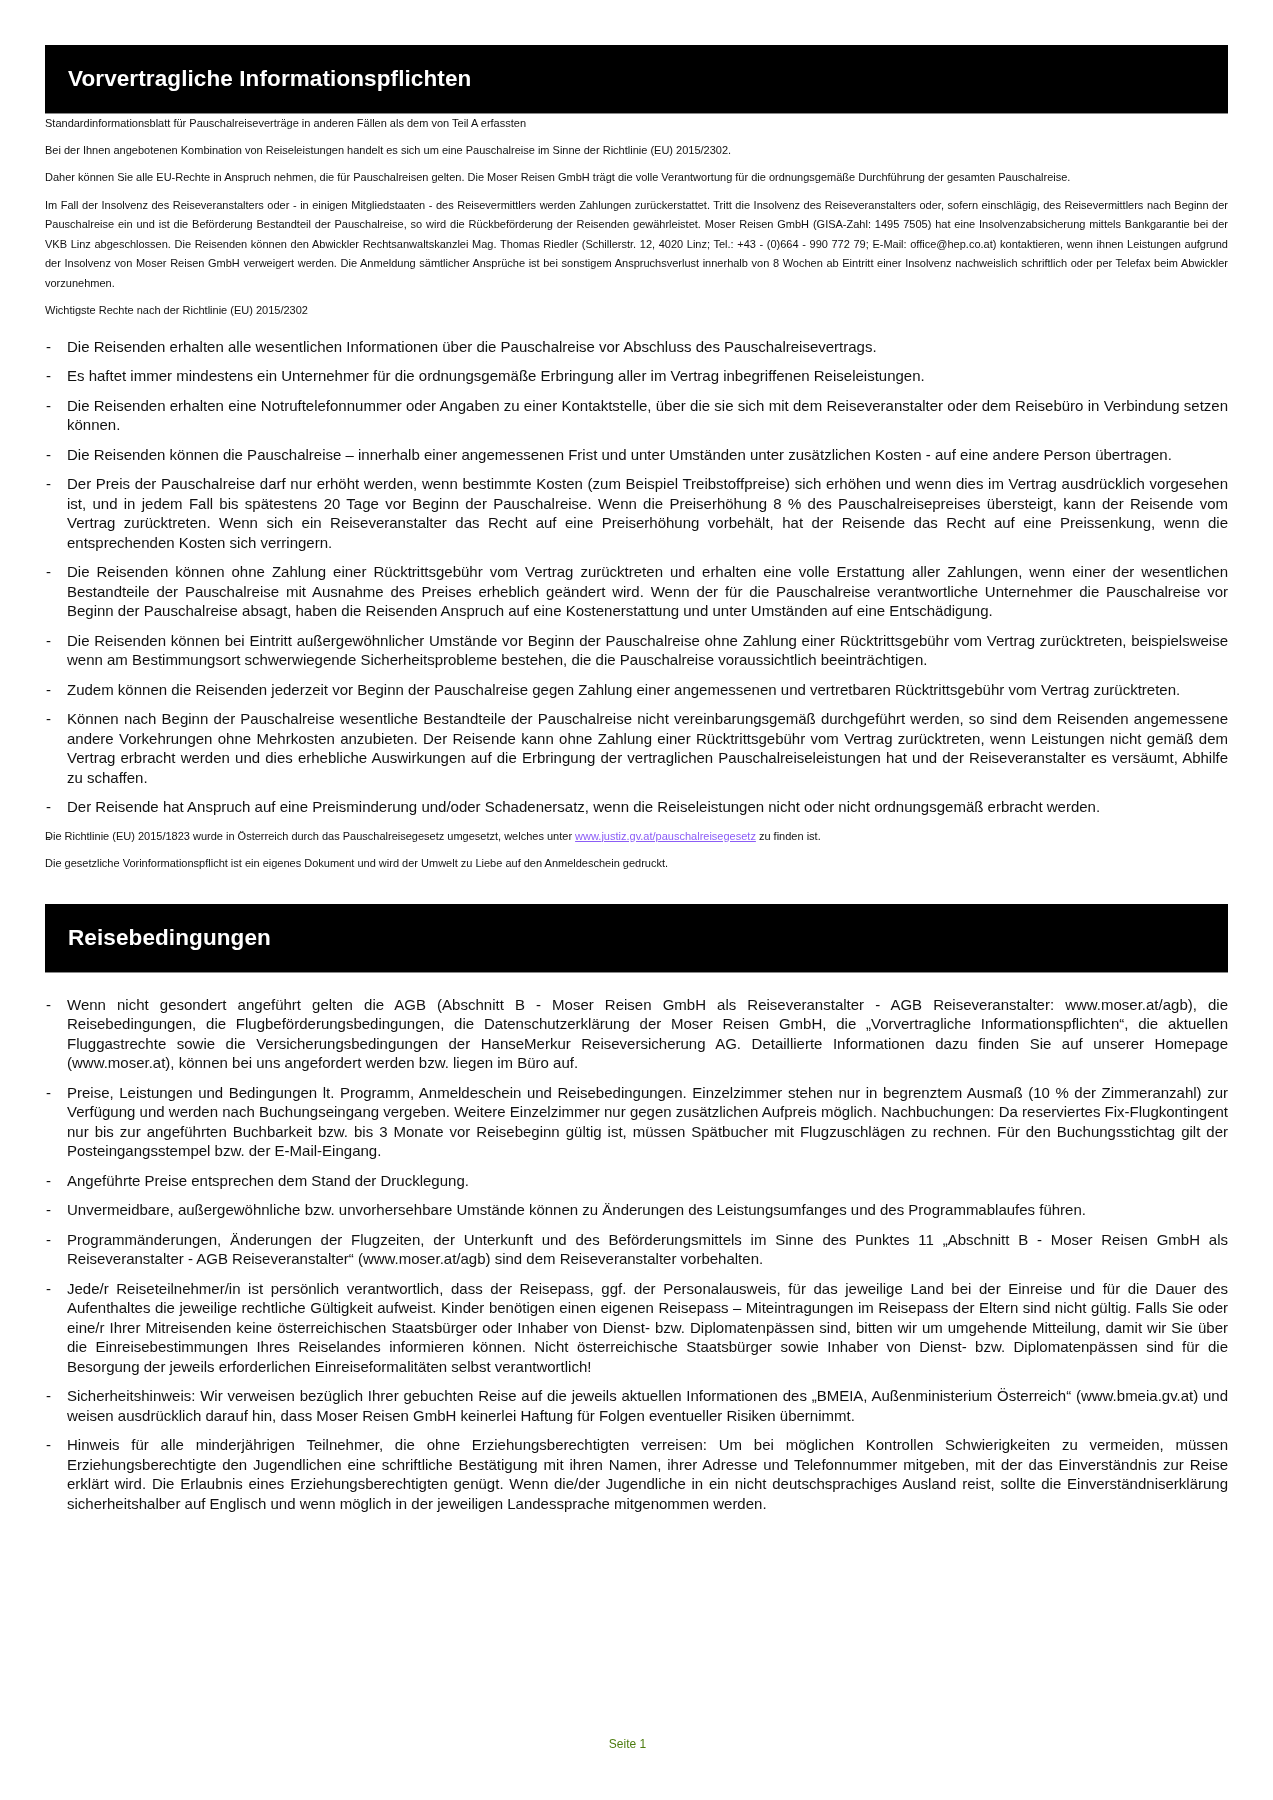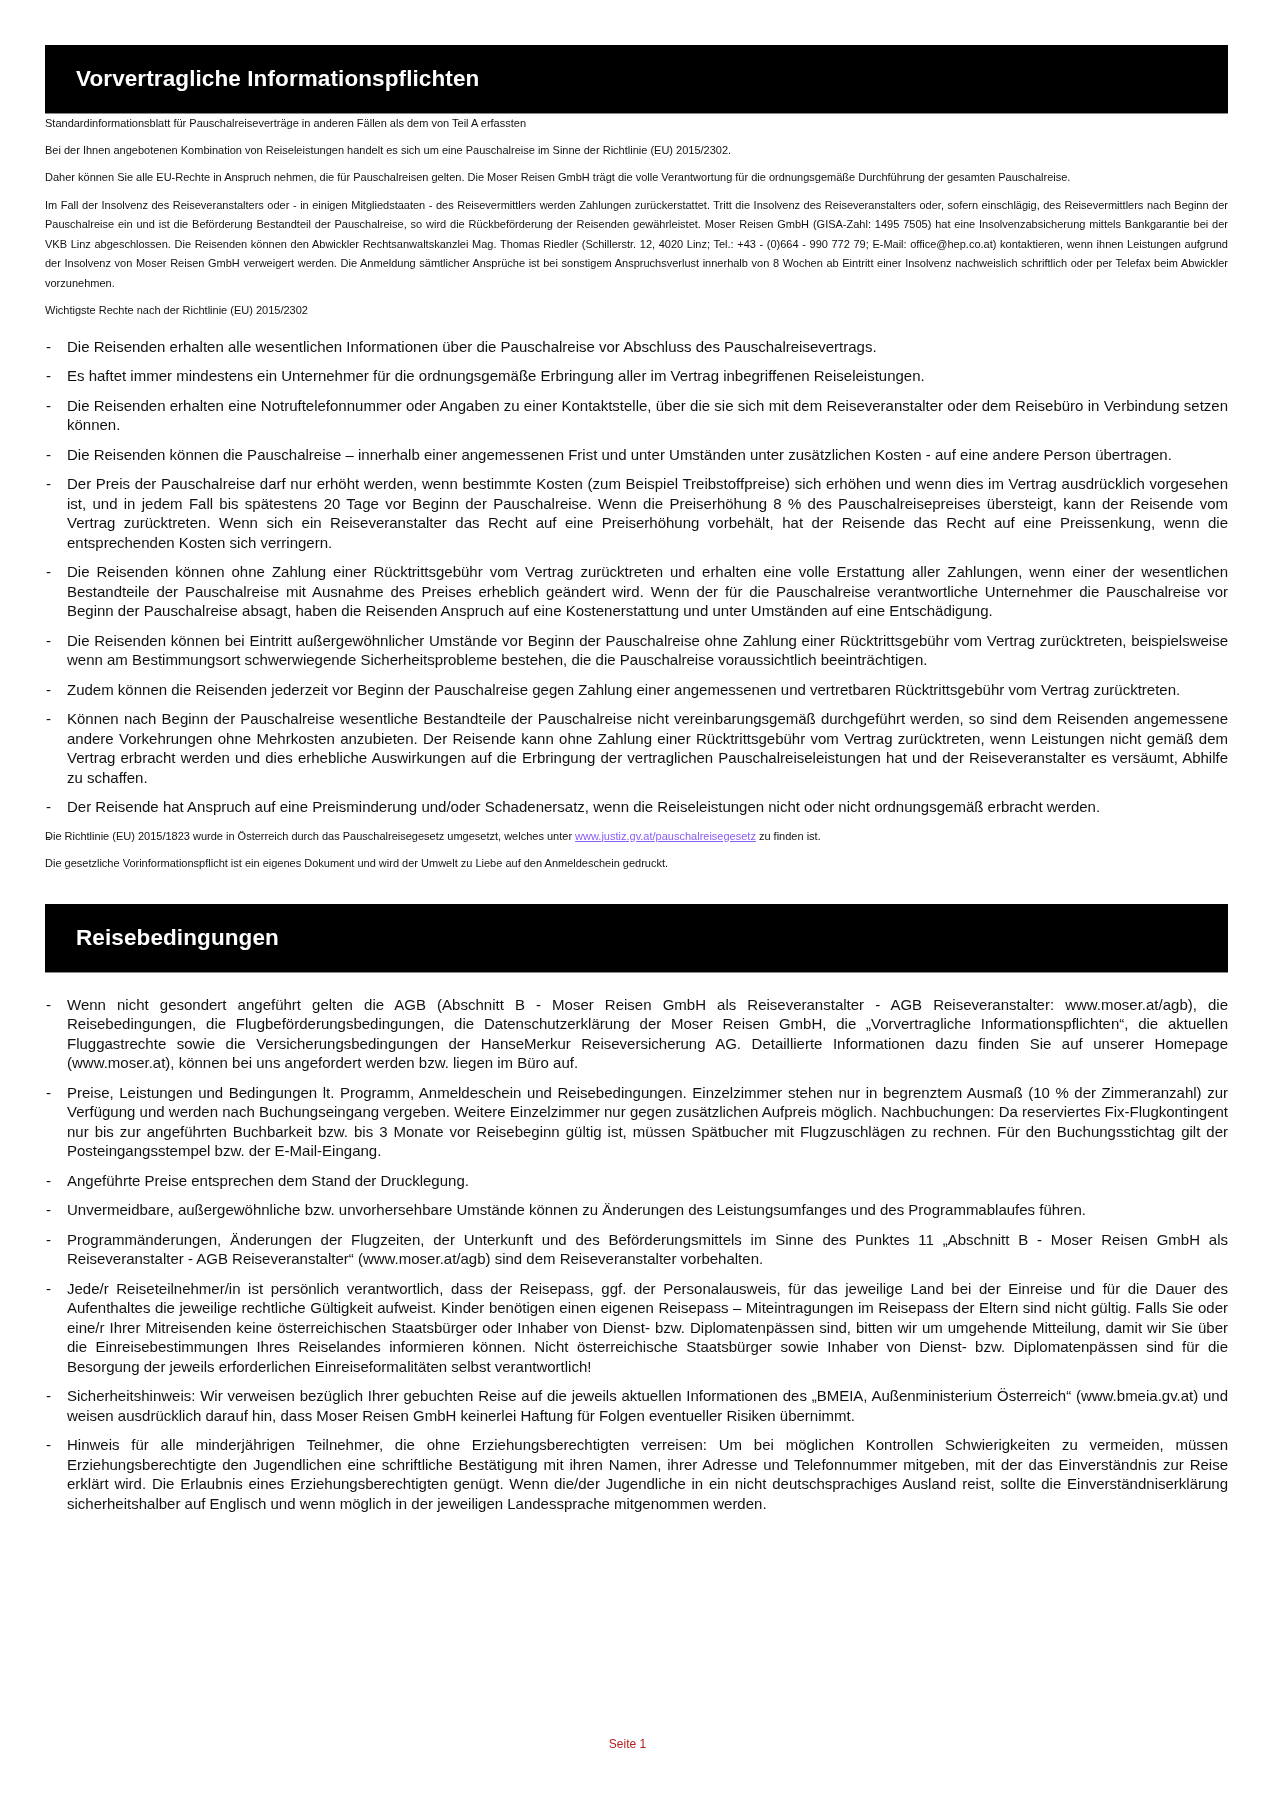--- a/index.html
+++ b/index.html
@@ -11,21 +11,21 @@
     color: #111111;
     overflow: hidden;
   }
   .page { position: absolute; left: 45px; top: 45px; width: 1183px; }
   .section-bar {
     background: #000000;
     color: #ffffff;
     height: 69px;
     display: flex;
     align-items: center;
-    padding-left: 31px;
+    padding-left: 23px;
     box-sizing: border-box;
     border-bottom: 1px solid #888;
     font-weight: bold;
     font-size: 22.5px;
     letter-spacing: 0.1px;
   }
   .annex-title {
     font-size: 27px;
     font-weight: bold;
     margin: 6px 0 0 0;
@@ -60,21 +60,21 @@
   }
   a.link { color: #8b5cf6; text-decoration: underline; }
   .spacer-1 { height: 22px; }
   .spacer-2 { height: 22px; }
   .footer {
     position: absolute;
     left: 0; right: 18px;
     top: 1737px;
     text-align: center;
     font-size: 12px;
-    color: #b91c1c;
+    color: #4d7c0f;
   }
 </style>
 </head>
 <body>
 
 <div class="page">
 
   <div class="section-bar">
     <span>Vorvertragliche Informationspflichten</span>
   </div>

